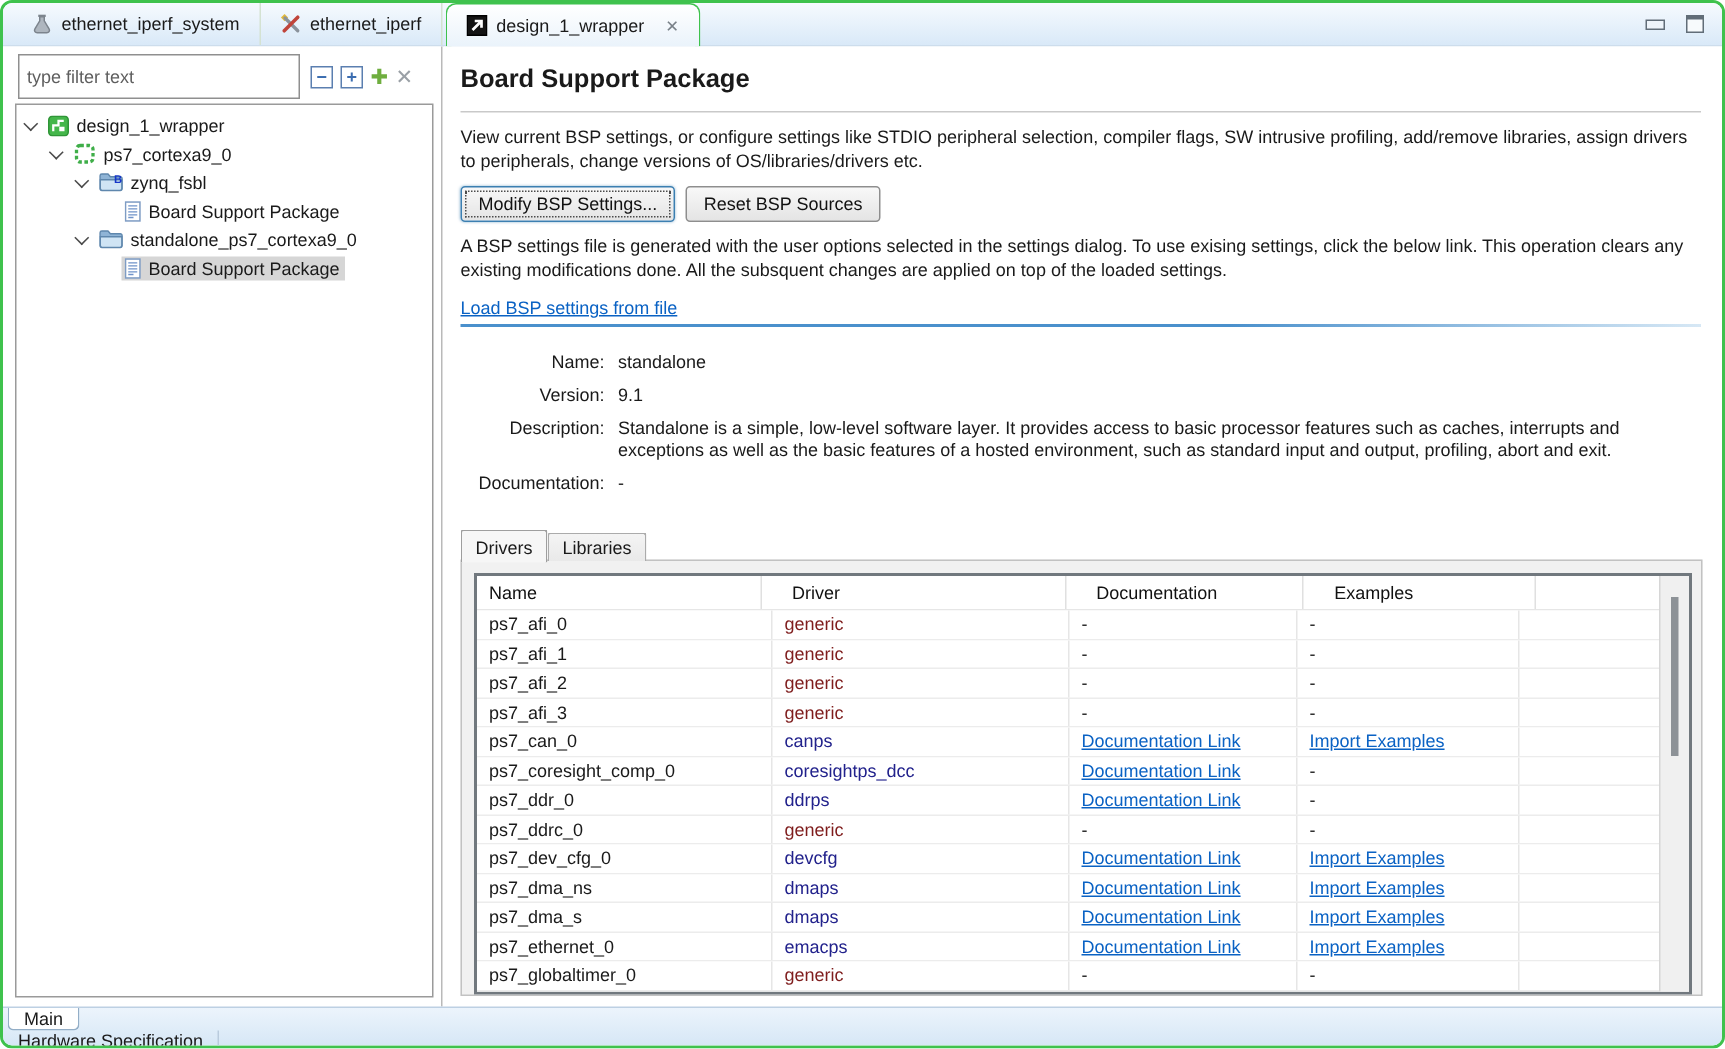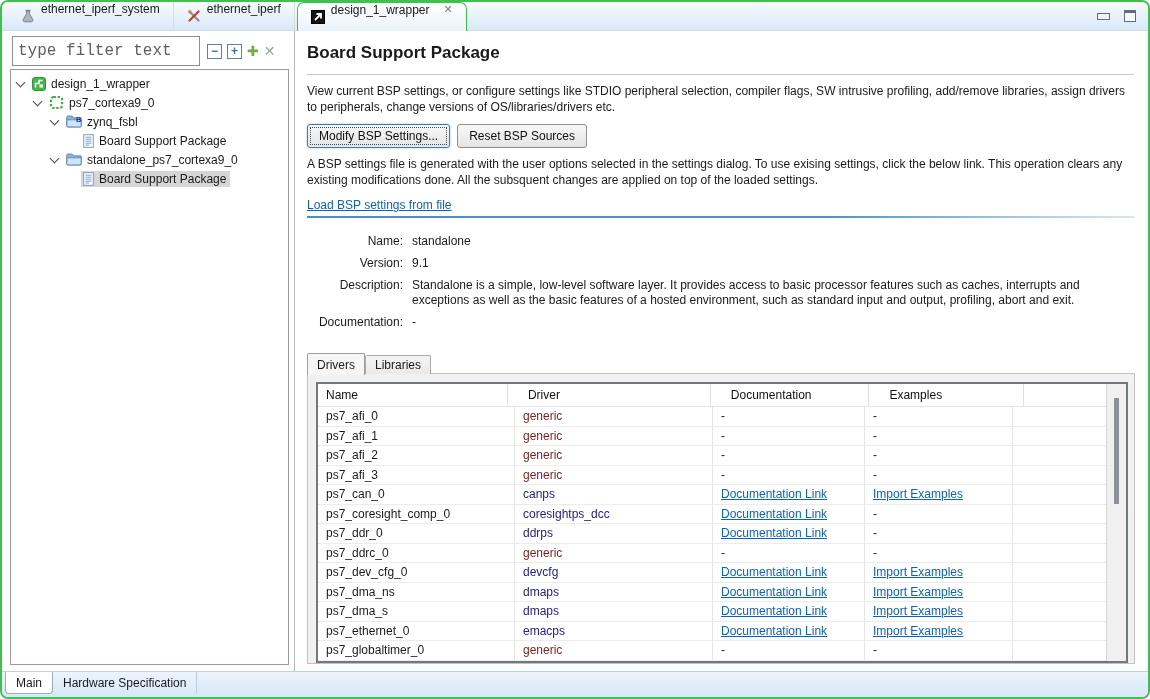--- a/index.html
+++ b/index.html
@@ -6,35 +6,35 @@
   html,body { background:#ffffff; }
   body { font-family: "Liberation Sans", "DejaVu Sans", sans-serif; font-size:12px; color:#1a1a1a; }
 
   .window { position:relative; width:1150px; height:699px; border:2px solid #3fc24d;
             border-radius:8px; overflow:hidden; background:#fff; }
 
   
   .tabbar { position:absolute; top:0; left:0; right:0; height:29px;
             background:linear-gradient(#f6fafe,#d9e9f8);
             border-bottom:1px solid #cdddec; display:flex; align-items:stretch; padding-left:6px; }
-  .etab { display:flex; gap:6px; padding:0 13px; cursor:default;
+  .etab { display:flex; align-items:center; gap:6px; padding:0 13px; cursor:default;
           border-right:1px solid #d4e2d2; color:#1a1a1a; white-space:nowrap; }
   .etab.active { background:linear-gradient(#ffffff,#eaf3fb); border:1.5px solid #3fc24d;
                  border-bottom:none; border-radius:7px 7px 0 0; margin-bottom:-1px; margin-left:2px; }
   .etab .close-x { margin-left:8px; color:#7a8289; font-size:11px; font-weight:bold; }
   .win-controls { position:absolute; right:12px; top:8px; display:flex; gap:14px; align-items:center; }
   .min-glyph { width:13px; height:7px; border:1px solid #616d78; background:#eef4fa; display:inline-block; }
   .max-glyph { width:12px; height:12px; border:1px solid #616d78; border-top-width:3px; background:#f7fafc; display:inline-block; }
 
   
   .sidebar { position:absolute; top:29px; left:0; width:293px; bottom:26px; background:#fff;
              border-right:1px solid #b9b9b9; }
   .filter-row { position:absolute; top:9px; left:10px; right:6px; height:22px; display:flex; align-items:center; }
-  .filter-input { width:188px; height:22px; border:1px solid #8f8f8f; padding:14px 5px; font-size:16px;
-                  color:#1a1a1a; font-family:Liberation Mono, monospace; }
+  .filter-input { width:188px; height:22px; border:1px solid #8f8f8f; padding:14px 5px; font-size:12px;
+                  color:#1a1a1a; font-family:Liberation Sans, sans-serif; }
   .filter-input::placeholder { color:#5f5f5f; opacity:1; }
   .ftool { display:flex; gap:5px; margin-left:7px; align-items:center; }
   .box-icon { width:15px; height:15px; border:1px solid #5b7fb0; background:#fff; color:#3b6db0;
               font-size:12px; font-weight:bold; line-height:12px; text-align:center; display:inline-block; }
   .plus-green { color:#6fae3f; font-size:14px; font-weight:bold; line-height:15px; }
   .x-gray { color:#9aa0a6; font-size:14px; font-weight:bold; line-height:15px; }
 
   .tree { position:absolute; left:8px; right:5px; top:38px; bottom:6px; border:1px solid #9a9a9a;
           background:#fff; overflow:hidden; padding-top:4px; }
   .tree-row { height:19px; display:flex; align-items:center; white-space:nowrap; cursor:default; }
@@ -91,21 +91,21 @@
   .drv-generic { color:#7f1d1d; }
   .drv-named  { color:#22228c; }
   .tlink { color:#0a62c4; text-decoration:underline; cursor:pointer; }
   .vscroll { position:absolute; right:0; top:0; bottom:0; width:20px; background:#f0f0f0;
              border-left:1px solid #d6d6d6; }
   .vthumb { position:absolute; left:7px; top:14px; width:5px; height:106px; background:#8d9297; }
 
   
   .bottombar { position:absolute; left:0; right:0; bottom:0; height:26px;
                background:linear-gradient(#ecf4fc,#d6e7f6); border-top:1px solid #bdd0e3;
-               display:flex; align-items:flex-start; }
+               display:flex; align-items:flex-start;flex-direction:column; }
   .btab { height:22px; display:flex; align-items:center; padding:0 10px; font-size:12px; cursor:default; }
   .btab.active { margin-left:3px; background:#fff; border:1px solid #93aec7; border-top:none;
                  border-radius:0 0 4px 4px; }
   .btab.inactive { border-right:1px solid #b9cbdd; }
 </style>
 </head>
 <body>
 
 <div class="window">
 

